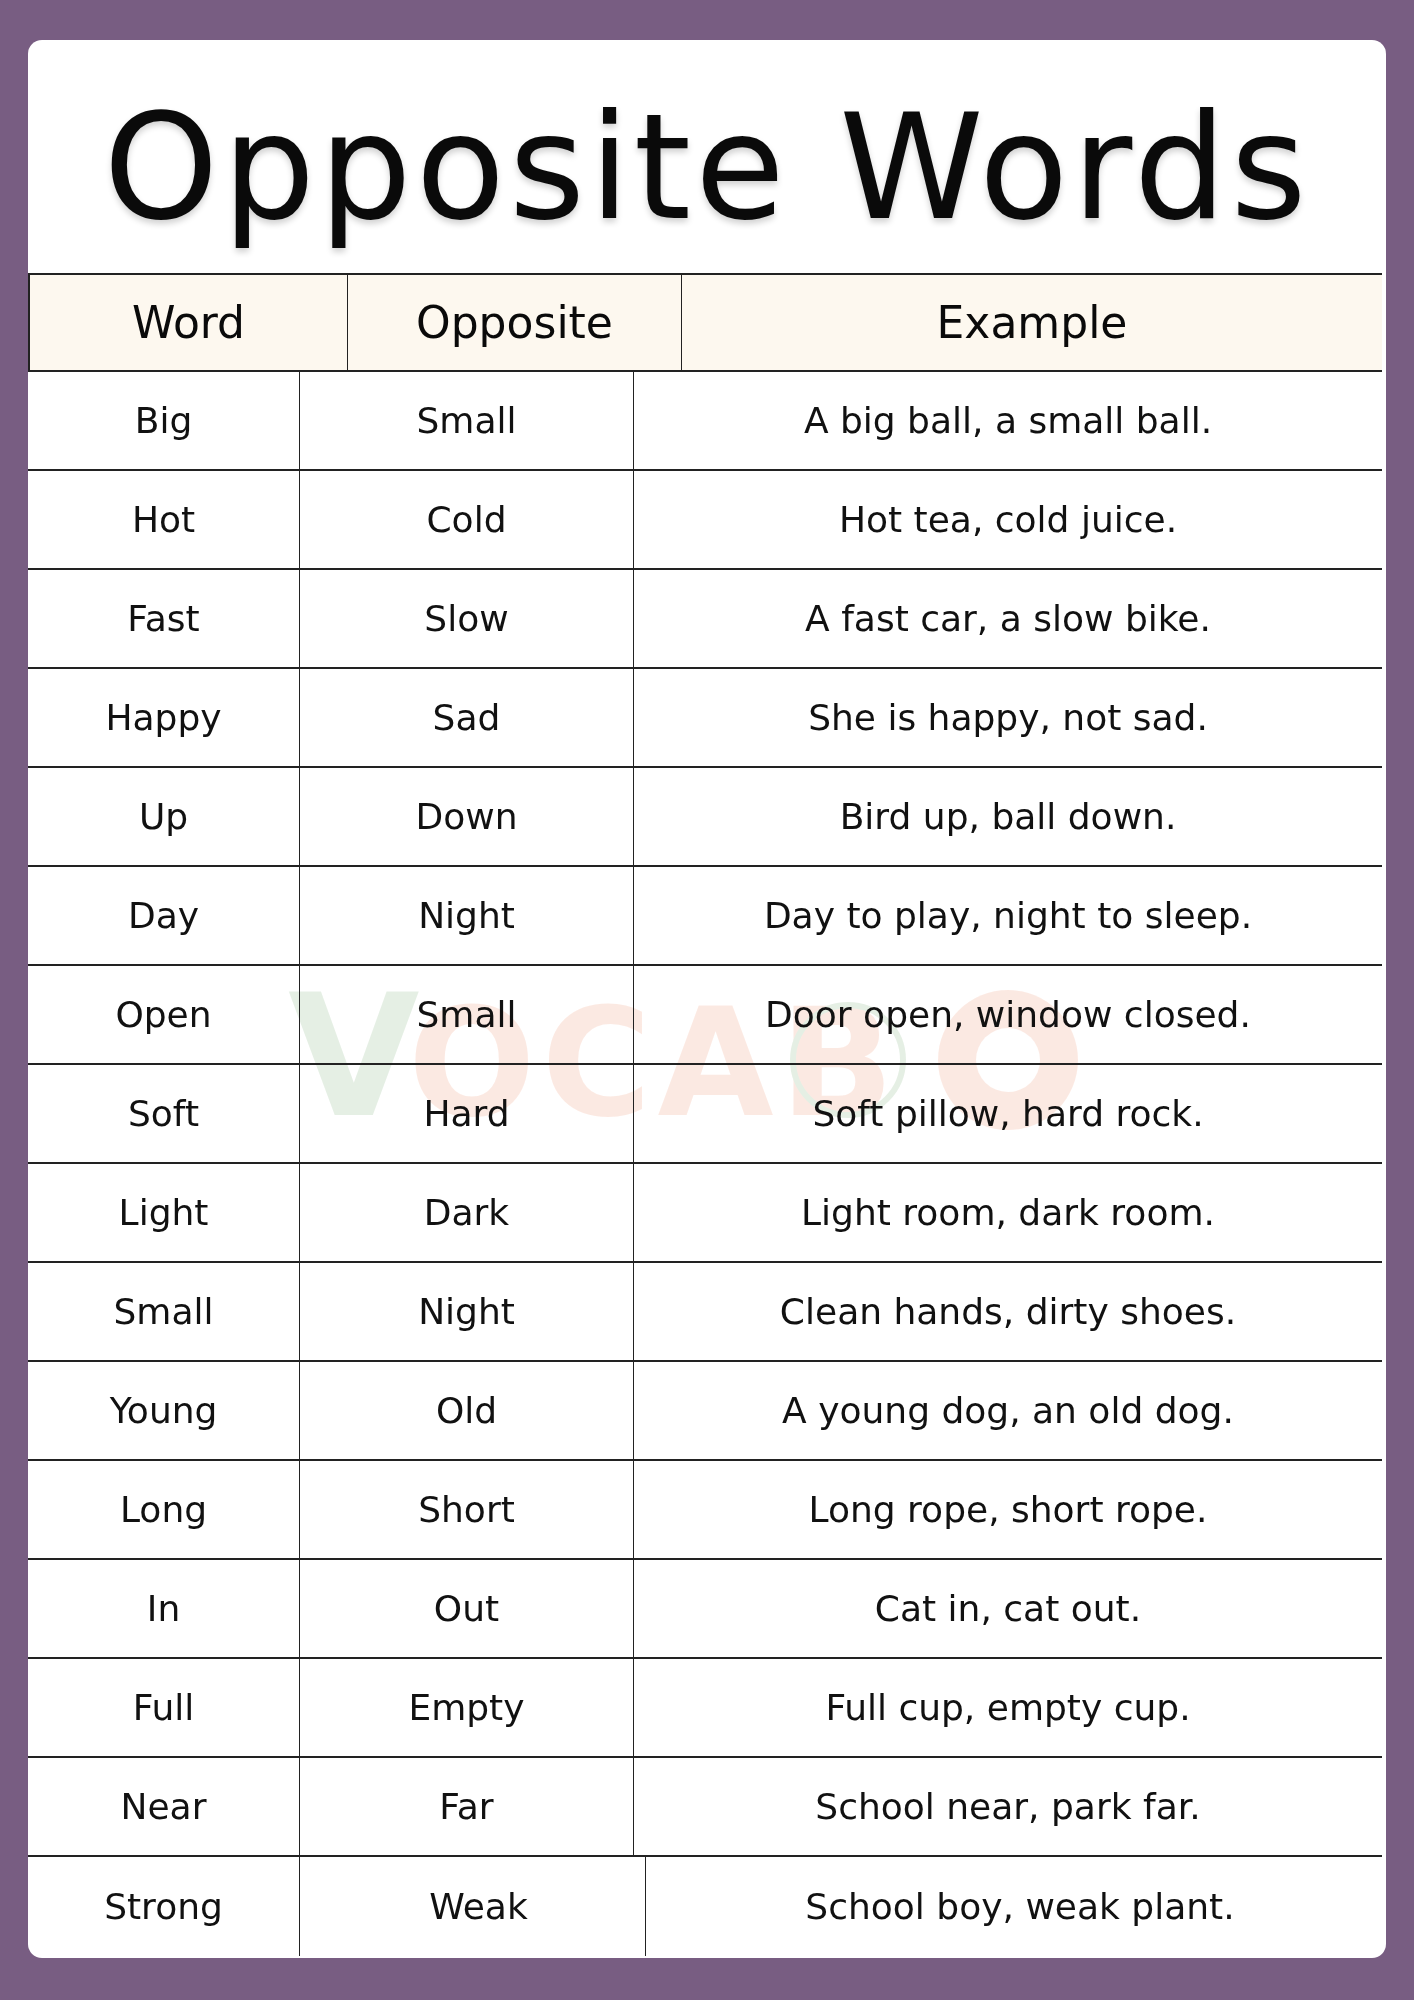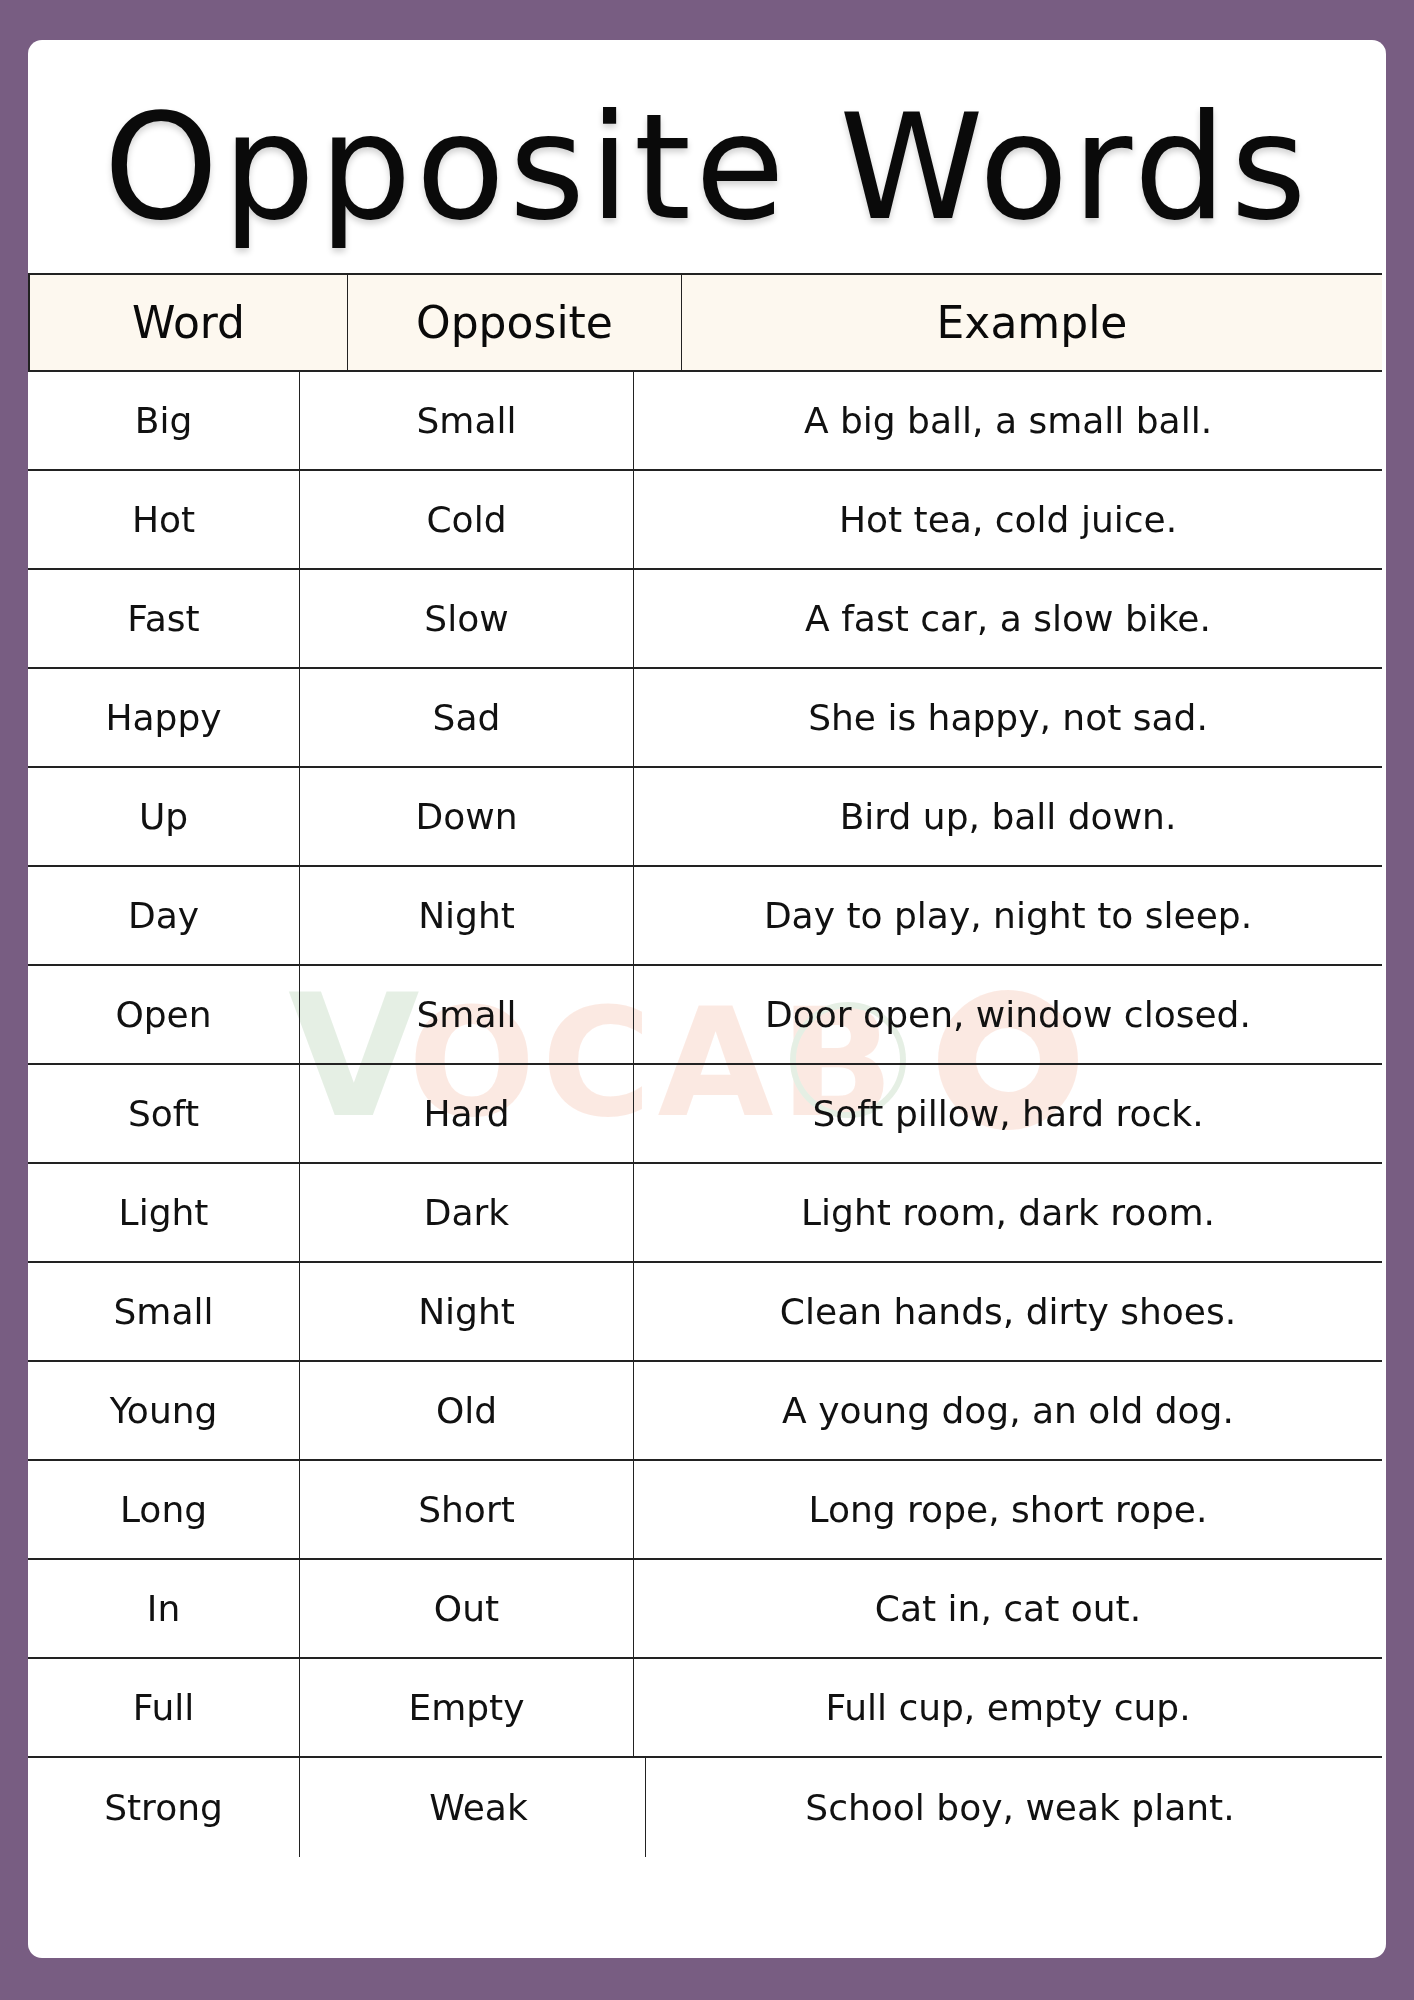--- a/index.html
+++ b/index.html
@@ -161,20 +161,25 @@
         <div class="row">
           <div class="cell c1">In</div>
           <div class="cell c2">Out</div>
           <div class="cell c3">Cat in, cat out.</div>
         </div>
         <div class="row">
           <div class="cell c1">Full</div>
           <div class="cell c2">Empty</div>
           <div class="cell c3">Full cup, empty cup.</div>
         </div>
+        <div class="row">
+          <div class="cell c1">Near</div>
+          <div class="cell c2">Far</div>
+          <div class="cell c3">School near, park far.</div>
+        </div>
         <div class="row last">
           <div class="cell c1">Strong</div>
           <div class="cell c2">Weak</div>
           <div class="cell c3">School boy, weak plant.</div>
         </div>
       </div>
   </div>
 </div>
 
 </body></html>

